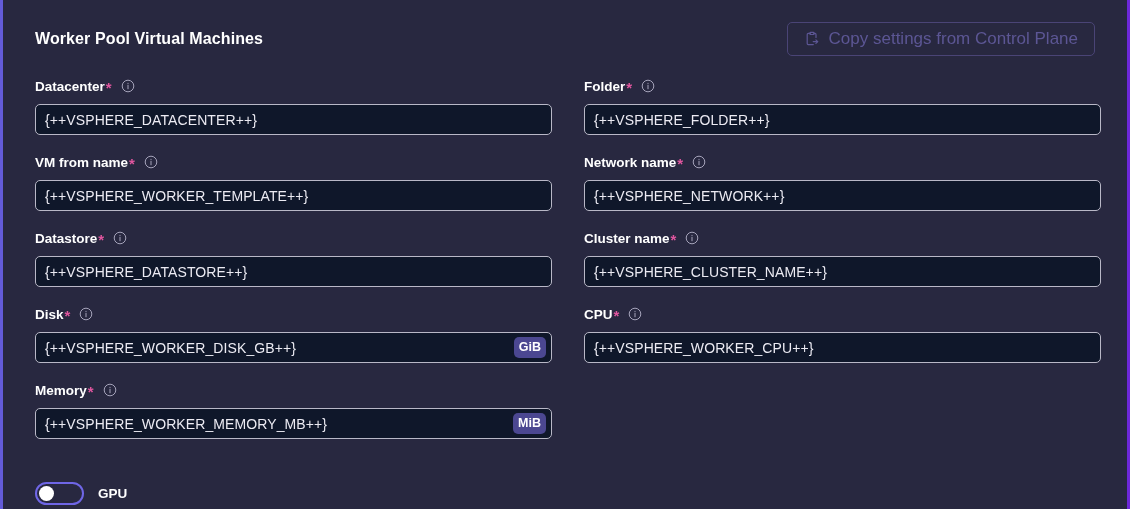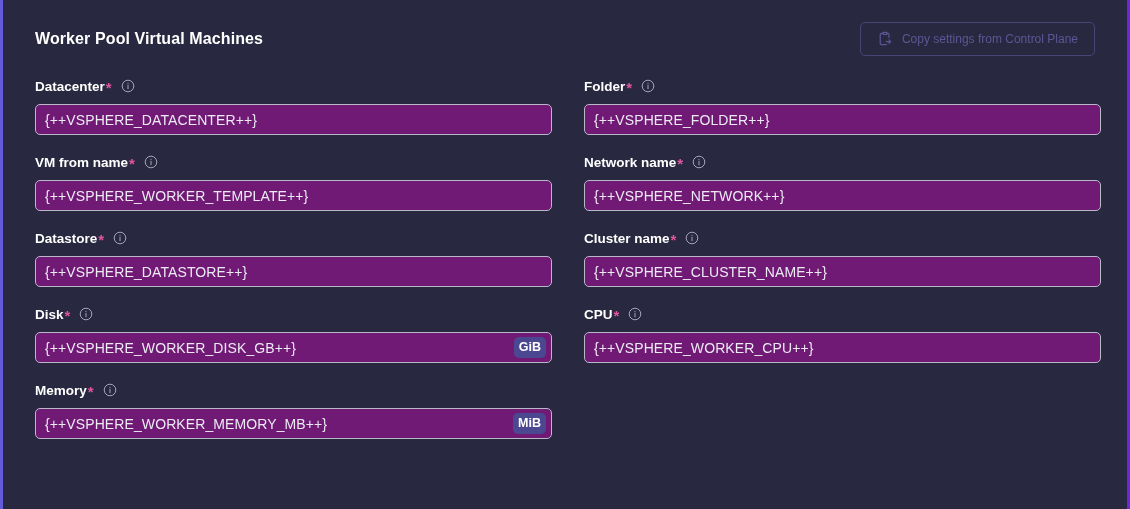--- a/index.html
+++ b/index.html
@@ -46,21 +46,21 @@
     display: inline-flex;
     align-items: center;
     gap: 9px;
     height: 34px;
     padding: 0 16px;
     box-sizing: border-box;
     background: transparent;
     border: 1px solid #4a4476;
     border-radius: 5px;
     color: #5c5694;
-    font-size: 12px;
+    font-size: 17px;
     font-family: "Liberation Sans", sans-serif;
     cursor: default;
     margin-left: 13px;
   }
   .copy-btn .ico { display: flex; align-items: center; }
 
   
   .grid {
     display: grid;
     grid-template-columns: 517px 517px;
@@ -91,21 +91,21 @@
     margin-left: 9px;
     display: inline-flex;
     align-items: center;
   }
 
   .input-wrap {
     position: relative;
     display: flex;
     align-items: center;
     height: 31px;
-    background: #701a75;
+    background: #0f172a;
     border: 1px solid #b9b8c7;
     border-radius: 5px;
     box-sizing: border-box;
     padding: 0 9px;
   }
   .input-val {
     flex: 1 1 auto;
     font-size: 14px;
     color: #ecebf3;
     letter-spacing: 0.1px;
@@ -331,15 +331,21 @@
         </div>
         <div class="input-wrap">
           <span class="input-val">{++VSPHERE_WORKER_MEMORY_MB++}</span>
           <span class="unit-badge">MiB</span>
         </div>
       </div>
 
       <div></div>
     </div>
 
+    <div class="toggle-row">
+      <div class="switch">
+        <span class="knob"></span>
+      </div>
+      <span class="toggle-label">GPU</span>
+    </div>
 
   </div>
 </div>
 
 </body></html>

